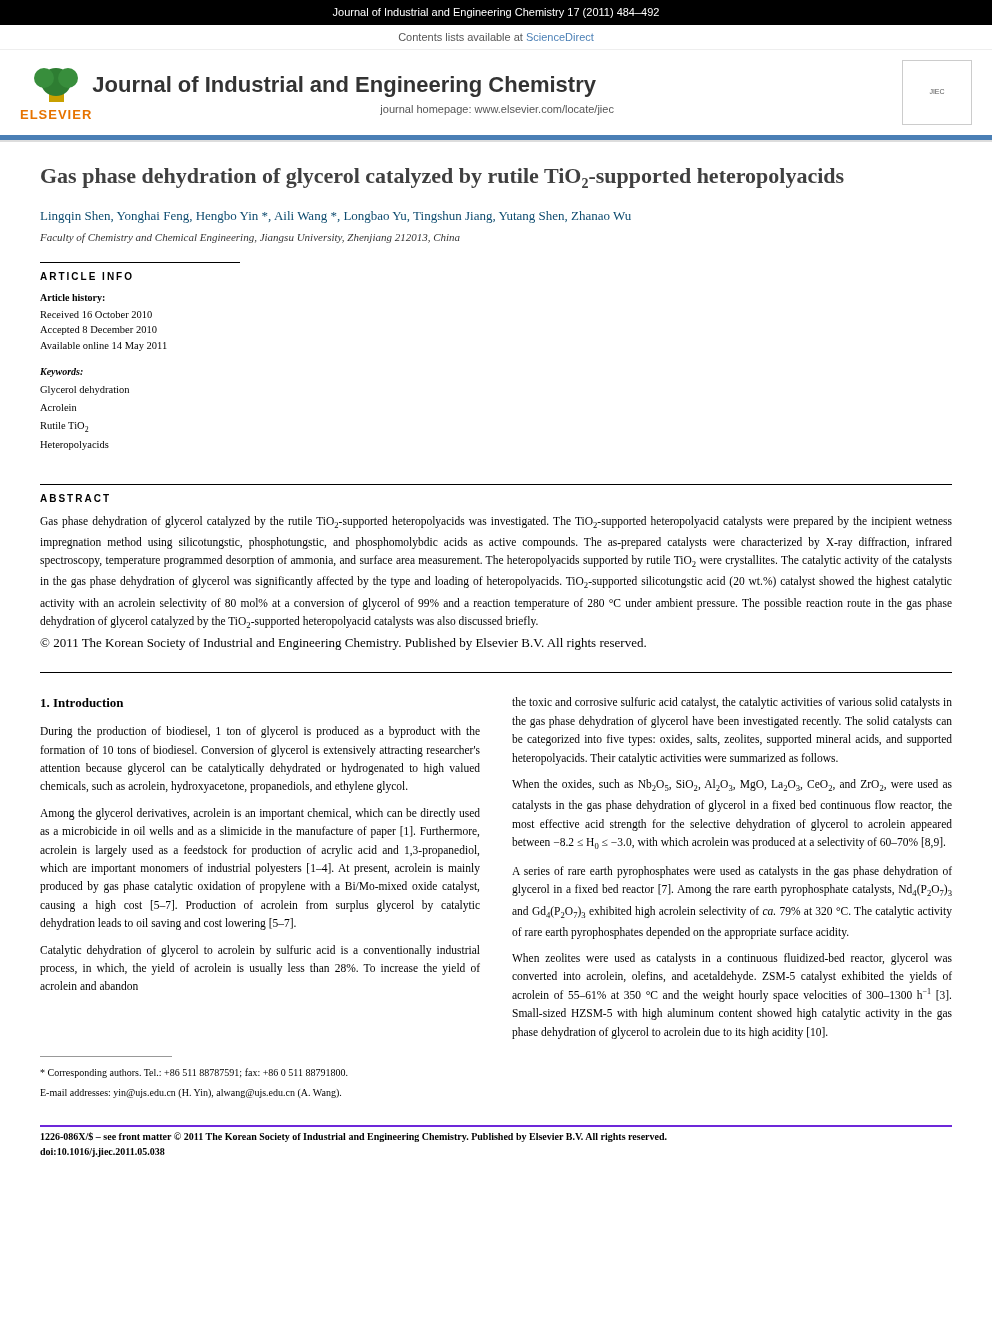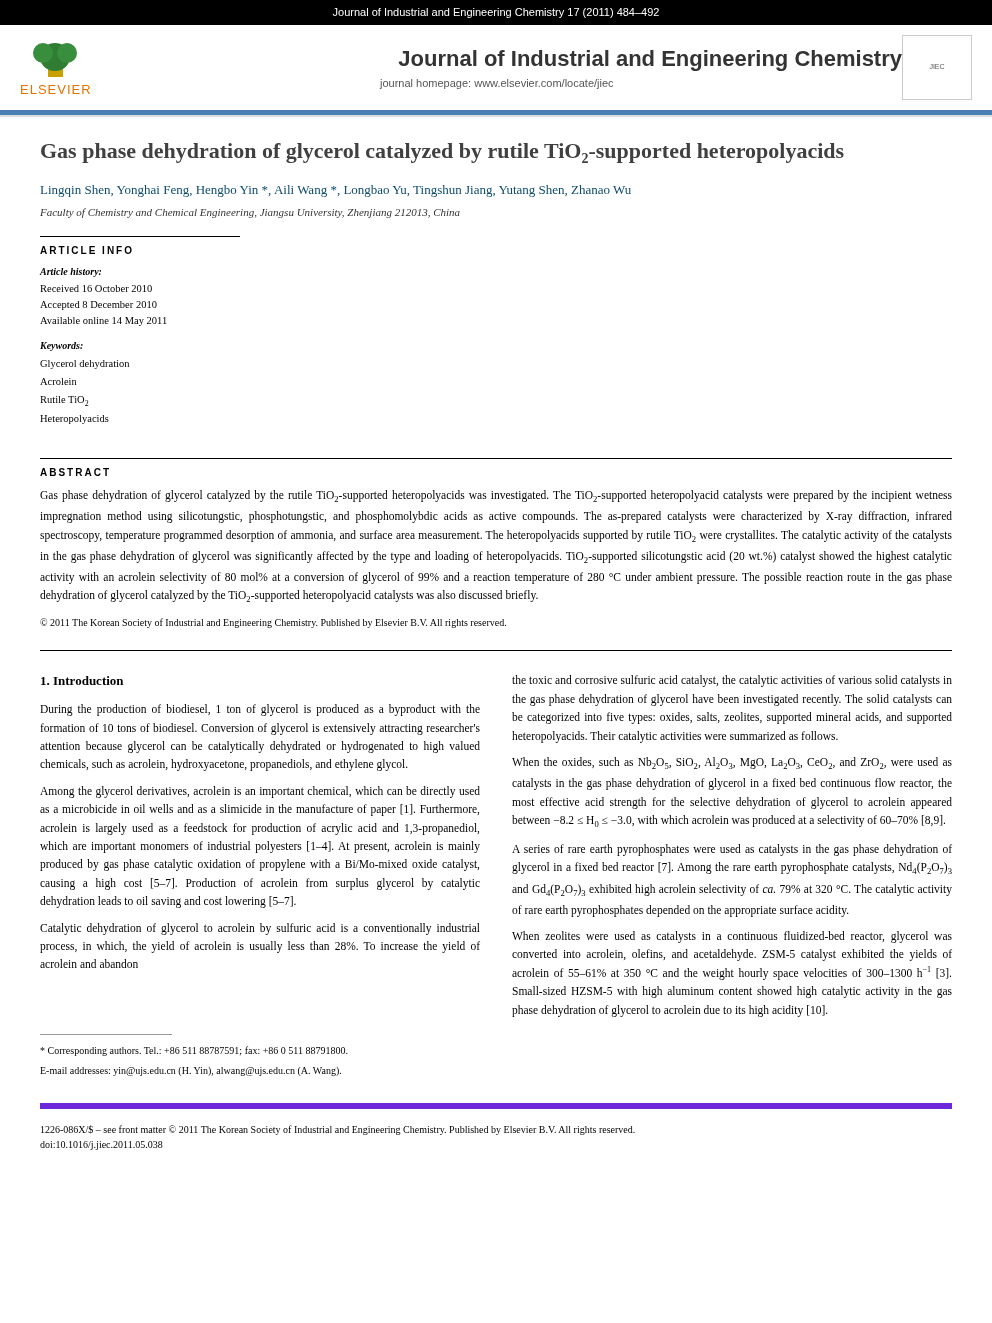--- a/index.html
+++ b/index.html
@@ -28,21 +28,21 @@
       justify-content: space-between;
     }
     .journal-header-center {
       flex: 1;
       text-align: center;
     }
     .journal-title-main {
       font-size: 22px;
       font-weight: bold;
       color: #333;
-      text-align: right;
+      text-align: left;
       font-family: Arial, sans-serif;
     }
     .journal-homepage {
       font-size: 11px;
       color: #555;
       text-align: center;
       font-family: Arial, sans-serif;
     }
     .logo-box {
       display: flex;
@@ -110,21 +110,20 @@
       font-weight: bold;
       margin-top: 6px;
       margin-bottom: 6px;
     }
     .article-info-block {
       margin-bottom: 10px;
     }
     .article-info-block .block-title {
       font-size: 10px;
       font-weight: bold;
-      font-style: italic;
       margin-bottom: 2px;
     }
     .article-info-block .block-content {
       font-size: 10.5px;
       line-height: 1.5;
     }
     .keywords-label {
       font-size: 10px;
       font-weight: bold;
       font-style: italic;
@@ -133,22 +132,21 @@
     .keywords-list {
       font-size: 10.5px;
       line-height: 1.7;
     }
     .abstract-text {
       font-size: 11.5px;
       line-height: 1.6;
       text-align: justify;
     }
     .copyright {
-      font-size: 10px;
-      margin-top: 8px;
+      font-size: 13px;
     }
     .body-divider {
       border: none;
       border-top: 1px solid #000;
       margin: 20px 0;
     }
     .footnote-divider {
       border: none;
       border-top: 1px solid #999;
       margin: 8px 0;
@@ -187,29 +185,32 @@
     sub { font-size: 75%; vertical-align: sub; }
   </style>
 </head>
 <body>
 
 <div class="top-bar">
   <span>Journal of Industrial and Engineering Chemistry 17 (2011) 484–492</span>
 </div>
 
 <div class="header-wrapper">
+  <div style="text-align:center; padding: 4px 0; font-size:11px; color:#555; font-family:Arial,sans-serif; border-bottom:1px solid #eee;">
+    <span>Contents lists available at </span><a href="#" style="color:#4a7fb5; text-decoration:none;">ScienceDirect</a>
+  </div>
   <div class="journal-header">
     <div class="logo-box">
       <svg width="55" height="45" viewBox="0 0 55 45">
         <rect x="20" y="30" width="15" height="12" fill="#c8a000"></rect>
         <ellipse cx="27" cy="22" rx="15" ry="14" fill="#2e7d32"></ellipse>
         <ellipse cx="15" cy="18" rx="10" ry="10" fill="#388e3c"></ellipse>
         <ellipse cx="39" cy="18" rx="10" ry="10" fill="#388e3c"></ellipse>
       </svg>
-      <div style="color:#e67300; font-weight:normal; font-size:13px; font-family:Arial,sans-serif; letter-spacing:1px;">ELSEVIER</div>
+      <div style="color:#e67300; font-weight:bold; font-size:13px; font-family:Arial,sans-serif; letter-spacing:1px;">ELSEVIER</div>
     </div>
     <div class="journal-header-center">
       <div class="journal-title-main">Journal of Industrial and Engineering Chemistry</div>
       <div class="journal-homepage">
         <span>journal homepage: www.elsevier.com/locate/jiec</span>
       </div>
     </div>
     <div class="right-logo" style="font-size:7px; color:#555; font-family:Arial,sans-serif; text-align:center; padding:4px; border:1px solid #ccc; width:70px; height:65px;">
       <div>JIEC</div>
     </div>
@@ -290,18 +291,18 @@
       </div>
       <div class="body-text">
         A series of rare earth pyrophosphates were used as catalysts in the gas phase dehydration of glycerol in a fixed bed reactor [7]. Among the rare earth pyrophosphate catalysts, Nd<sub>4</sub>(P<sub>2</sub>O<sub>7</sub>)<sub>3</sub> and Gd<sub>4</sub>(P<sub>2</sub>O<sub>7</sub>)<sub>3</sub> exhibited high acrolein selectivity of <em>ca.</em> 79% at 320 °C. The catalytic activity of rare earth pyrophosphates depended on the appropriate surface acidity.
       </div>
       <div class="body-text">
         When zeolites were used as catalysts in a continuous fluidized-bed reactor, glycerol was converted into acrolein, olefins, and acetaldehyde. ZSM-5 catalyst exhibited the yields of acrolein of 55–61% at 350 °C and the weight hourly space velocities of 300–1300 h<sup>−1</sup> [3]. Small-sized HZSM-5 with high aluminum content showed high catalytic activity in the gas phase dehydration of glycerol to acrolein due to its high acidity [10].
       </div>
     </div>
   </div>
 
-  <div style="margin-top: 20px; border-top: 6px solid #6d28d9; padding-top: 13px; font-size: 10px;">
+  <div style="margin-top: 20px; border-top: 2px solid #6d28d9; padding-top: 2px; font-size: 10px; font-weight: bold;">
     <div>1226-086X/$ – see front matter © 2011 The Korean Society of Industrial and Engineering Chemistry. Published by Elsevier B.V. All rights reserved.</div>
     <div>doi:10.1016/j.jiec.2011.05.038</div>
   </div>
 
 </div>
 
 </body></html>

